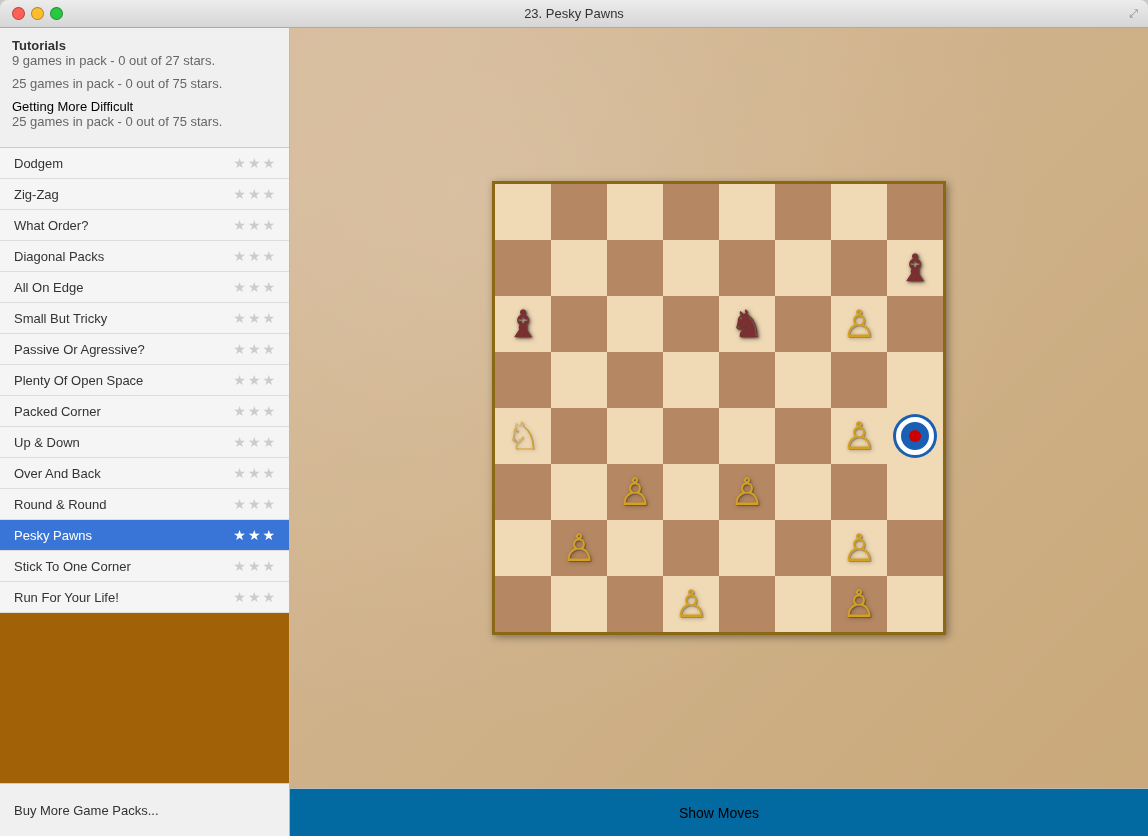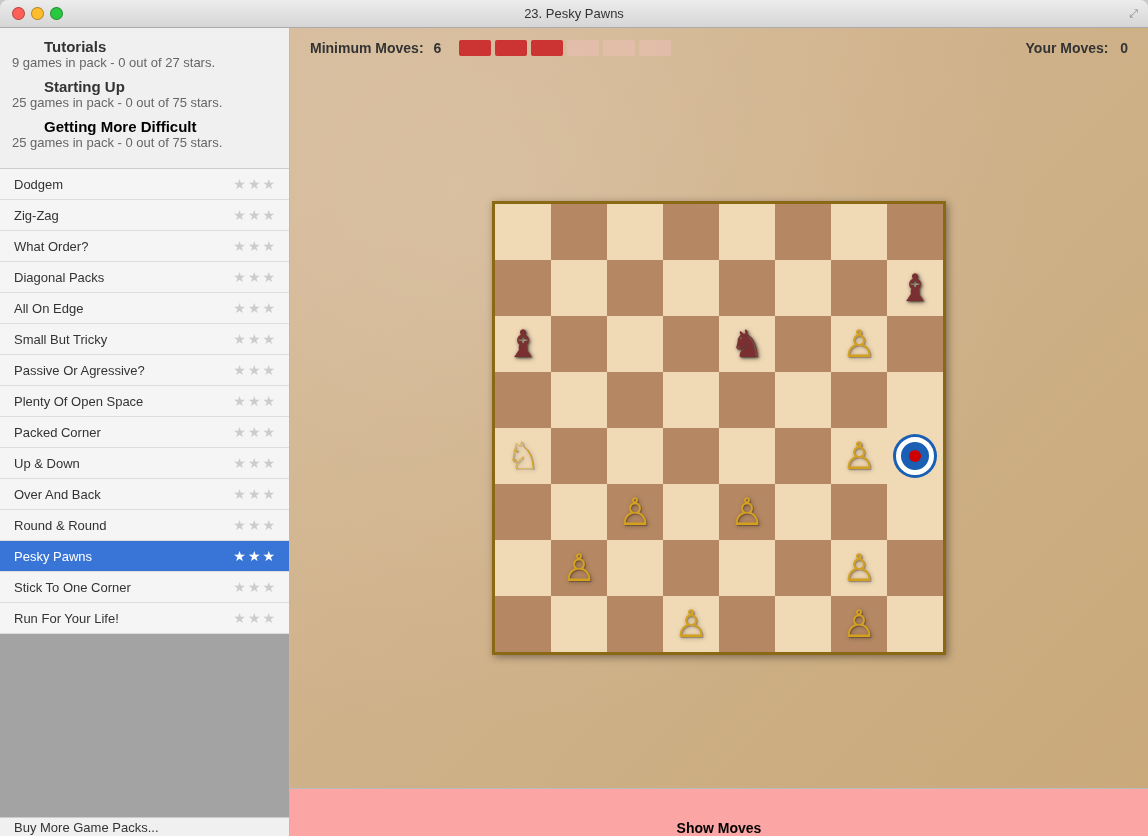--- a/index.html
+++ b/index.html
@@ -69,39 +69,38 @@
     }
     .sidebar-categories {
       padding: 10px 12px;
       border-bottom: 1px solid #ccc;
     }
     .category-item {
       margin-bottom: 8px;
       cursor: pointer;
     }
     .category-item.active .cat-title {
+      font-weight: normal;
+      color: #000;
+    }
+    .cat-title {
+      font-size: 13px;
       font-weight: bold;
-      color: #000;
-    }
-    .cat-title {
-      font-size: 15px;
-      font-weight: bold;
-      color: #333;
-      margin-left: 32px;
+      color: #333;
     }
     .cat-subtitle {
       font-size: 13px;
       color: #666;
     }
 
     
     .game-list {
       flex: 1;
       overflow-y: auto;
-      background: #a3a3a3;
+      background: #a16207;
       text-align: right;
     }
     .game-list::-webkit-scrollbar {
       width: 8px;
     }
     .game-list::-webkit-scrollbar-track {
       background: #e8e8e8;
     }
     .game-list::-webkit-scrollbar-thumb {
       background: #bbb;
@@ -124,21 +123,21 @@
       font-size: 13px;
       color: #333;
     }
     .stars {
       display: flex;
       gap: 2px;
     }
 
     
     .buy-more {
-      padding: 0 14px;
+      padding: 17px 14px;
       border-top: 1px solid #ccc;
       background: #f0f0f0;
       cursor: pointer;
     }
     .buy-more-text {
       font-size: 13px;
       color: #333;
     }
 
     
@@ -253,24 +252,23 @@
       justify-content: center;
       font-size: 14px;
       color: #333;
       cursor: pointer;
       border-right: 1px solid #bbb;
       background: #e8e8e8;
       transition: background 0.1s;
     }
     .bottom-btn:last-child { border-right: none; }
     .bottom-btn.active {
-      font-weight: bold;
+      font-weight: normal;
       color: #000;
-      background: #fca5a5;
-      align-items: flex-end;
+      background: #0369a1;
     }
 
     
     .piece-dark {
       filter: drop-shadow(1px 1px 2px rgba(0,0,0,0.5));
     }
     .piece-light {
       filter: drop-shadow(1px 1px 2px rgba(0,0,0,0.3));
     }
   </style>
@@ -289,21 +287,20 @@
 
 <div class="app-body">
 
   <div class="sidebar">
     <div class="sidebar-categories">
       <div class="category-item">
         <div class="cat-title">Tutorials</div>
         <div class="cat-subtitle">9 games in pack - 0 out of 27 stars.</div>
       </div>
       <div class="category-item">
-        <div class="cat-title">Starting Up</div>
         <div class="cat-subtitle">25 games in pack - 0 out of 75 stars.</div>
       </div>
       <div class="category-item active">
         <div class="cat-title">Getting More Difficult</div>
         <div class="cat-subtitle">25 games in pack - 0 out of 75 stars.</div>
       </div>
     </div>
 
     <div class="game-list" id="game-list">
     <div class="game-item">
@@ -428,39 +425,20 @@
         </div>
       </div>
 
     <div class="buy-more">
       <span class="buy-more-text">Buy More Game Packs...</span>
     </div>
   </div>
 
   <div class="game-area">
 
-    <div class="game-header">
-      <div class="moves-info">
-        <span class="moves-label">Minimum Moves:</span>
-        <span class="moves-count">6</span>
-        <div class="progress-bar" id="progress-bar">
-            <div class="progress-segment seg-filled"></div>
-            <div class="progress-segment seg-filled"></div>
-            <div class="progress-segment seg-filled"></div>
-            <div class="progress-segment seg-empty"></div>
-            <div class="progress-segment seg-empty"></div>
-            <div class="progress-segment seg-empty"></div>
-          </div>
-      </div>
-      <div class="your-moves">
-        <span>Your Moves:</span>
-        &nbsp;
-        <span>0</span>
-      </div>
-    </div>
 
     <div class="board-container">
       <div class="chess-board" id="chess-board">
           <div class="cell light"></div>
           <div class="cell dark"></div>
           <div class="cell light"></div>
           <div class="cell dark"></div>
           <div class="cell light"></div>
           <div class="cell dark"></div>
           <div class="cell light"></div>

